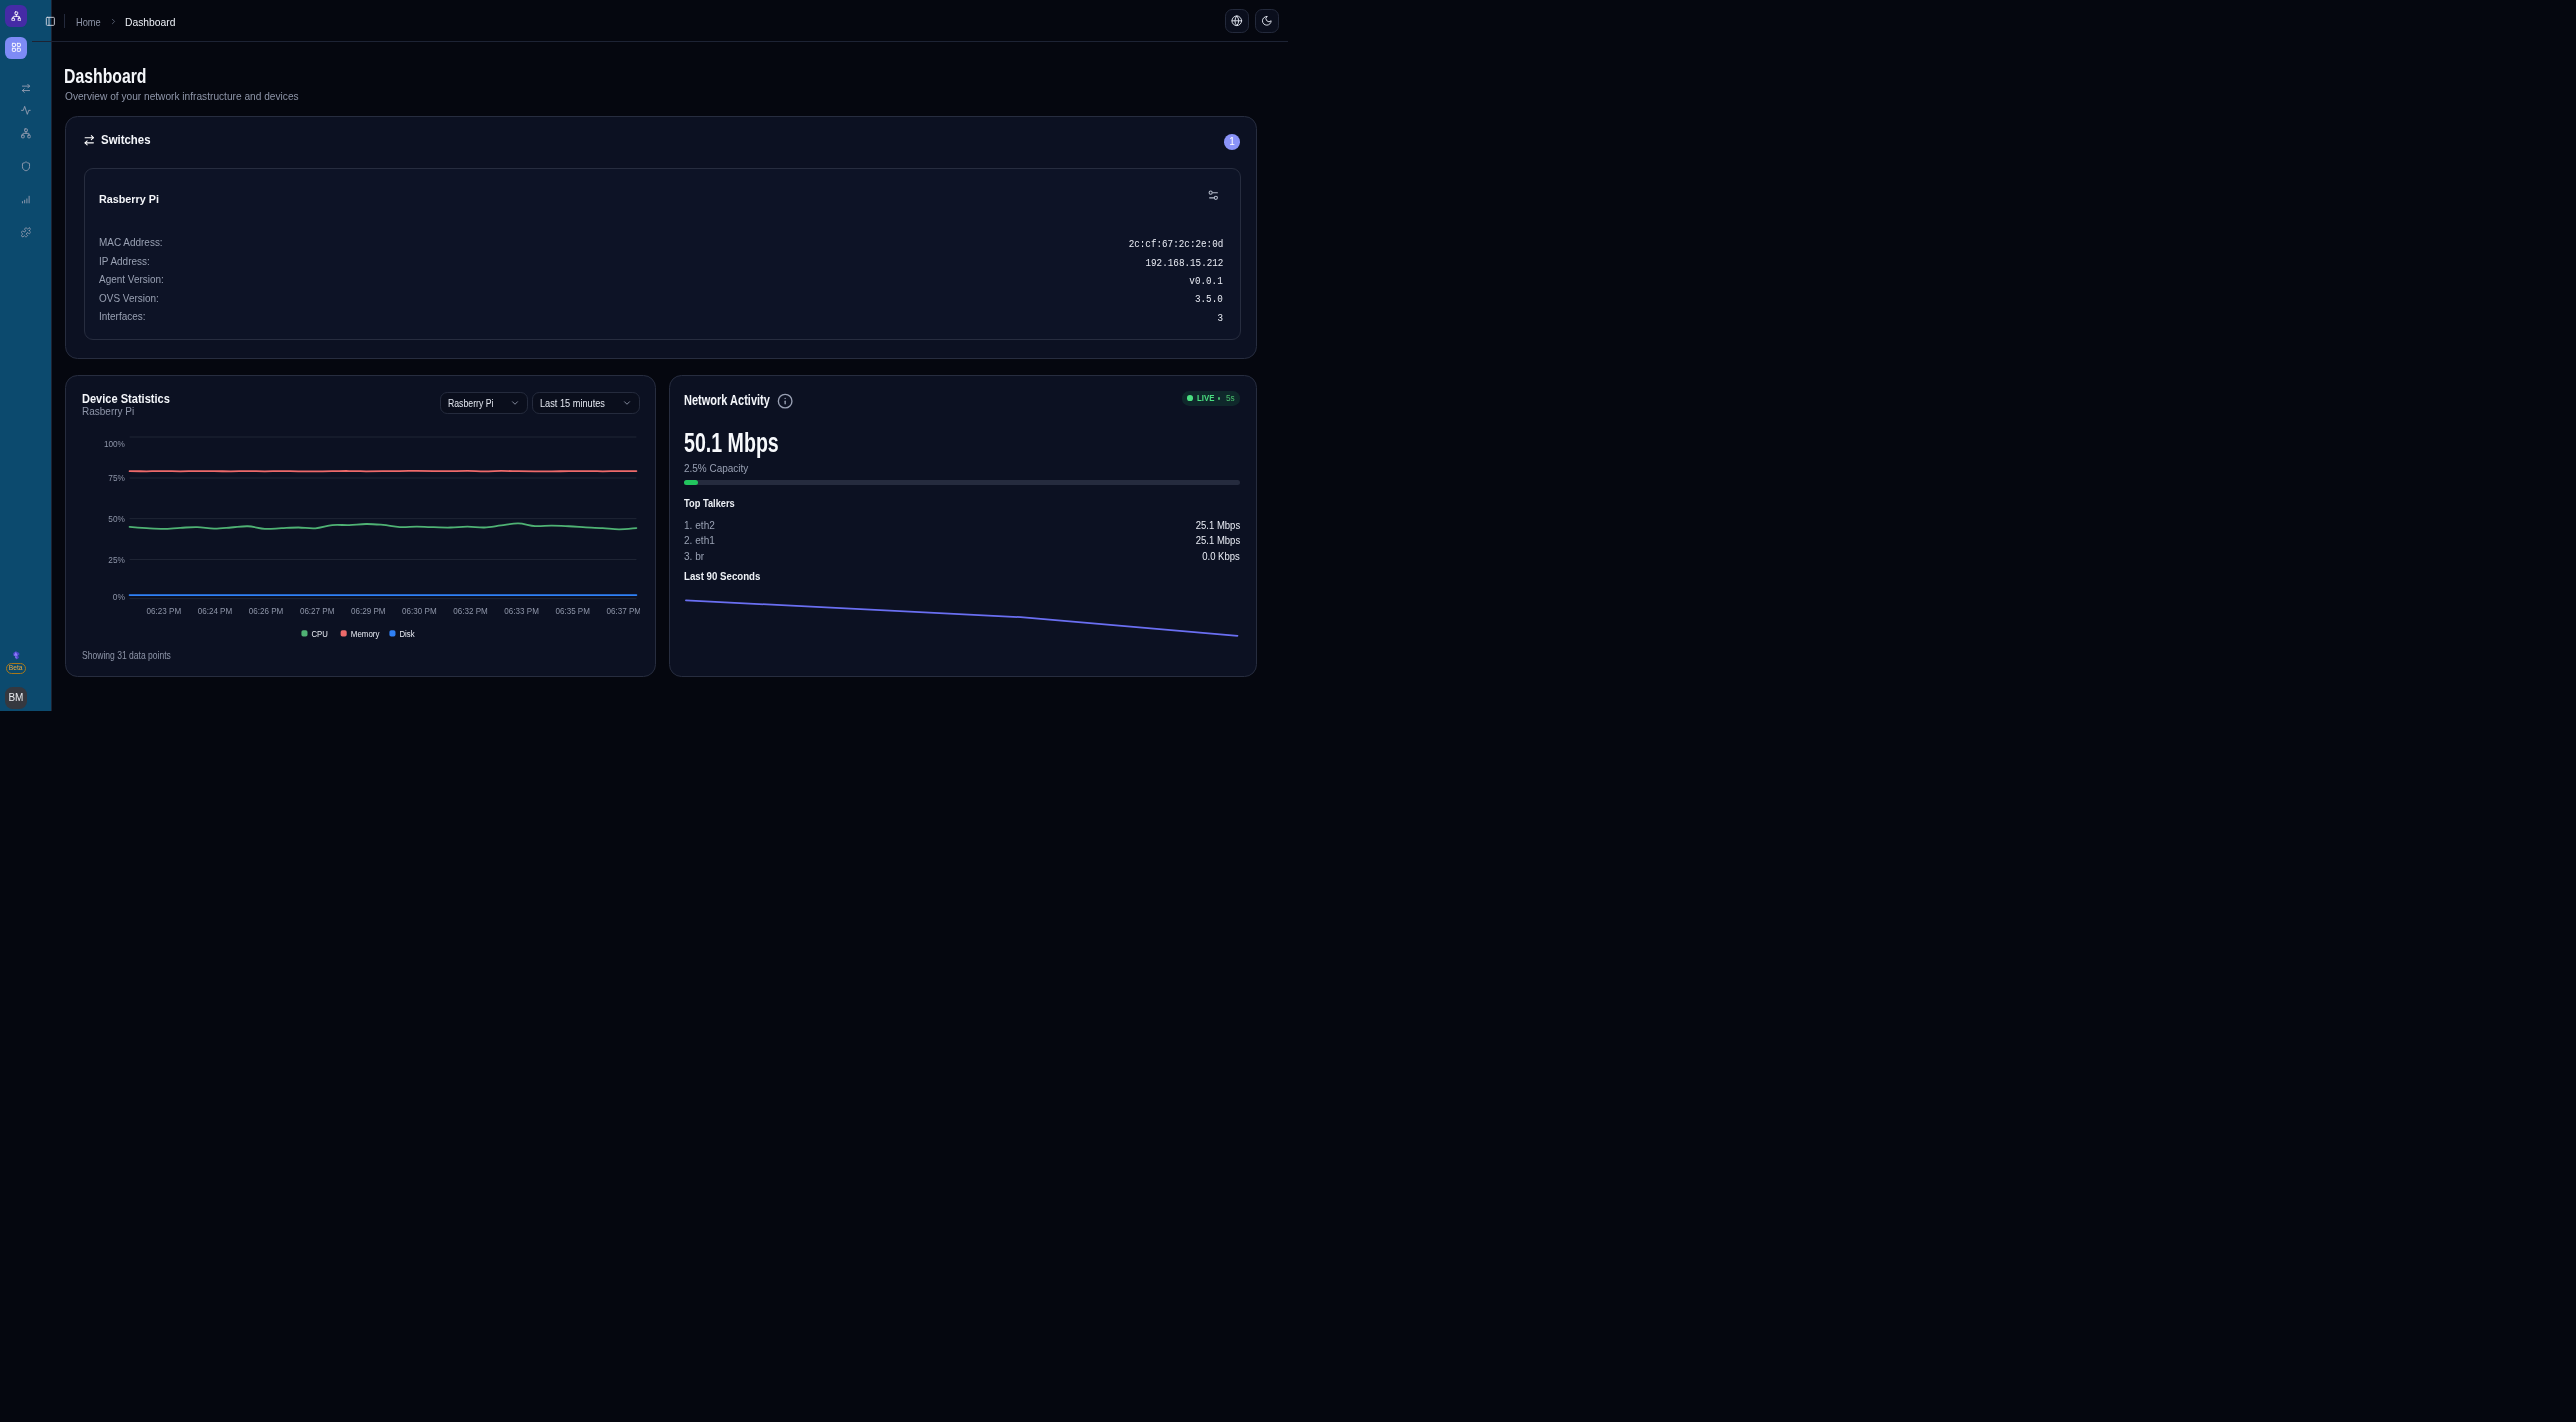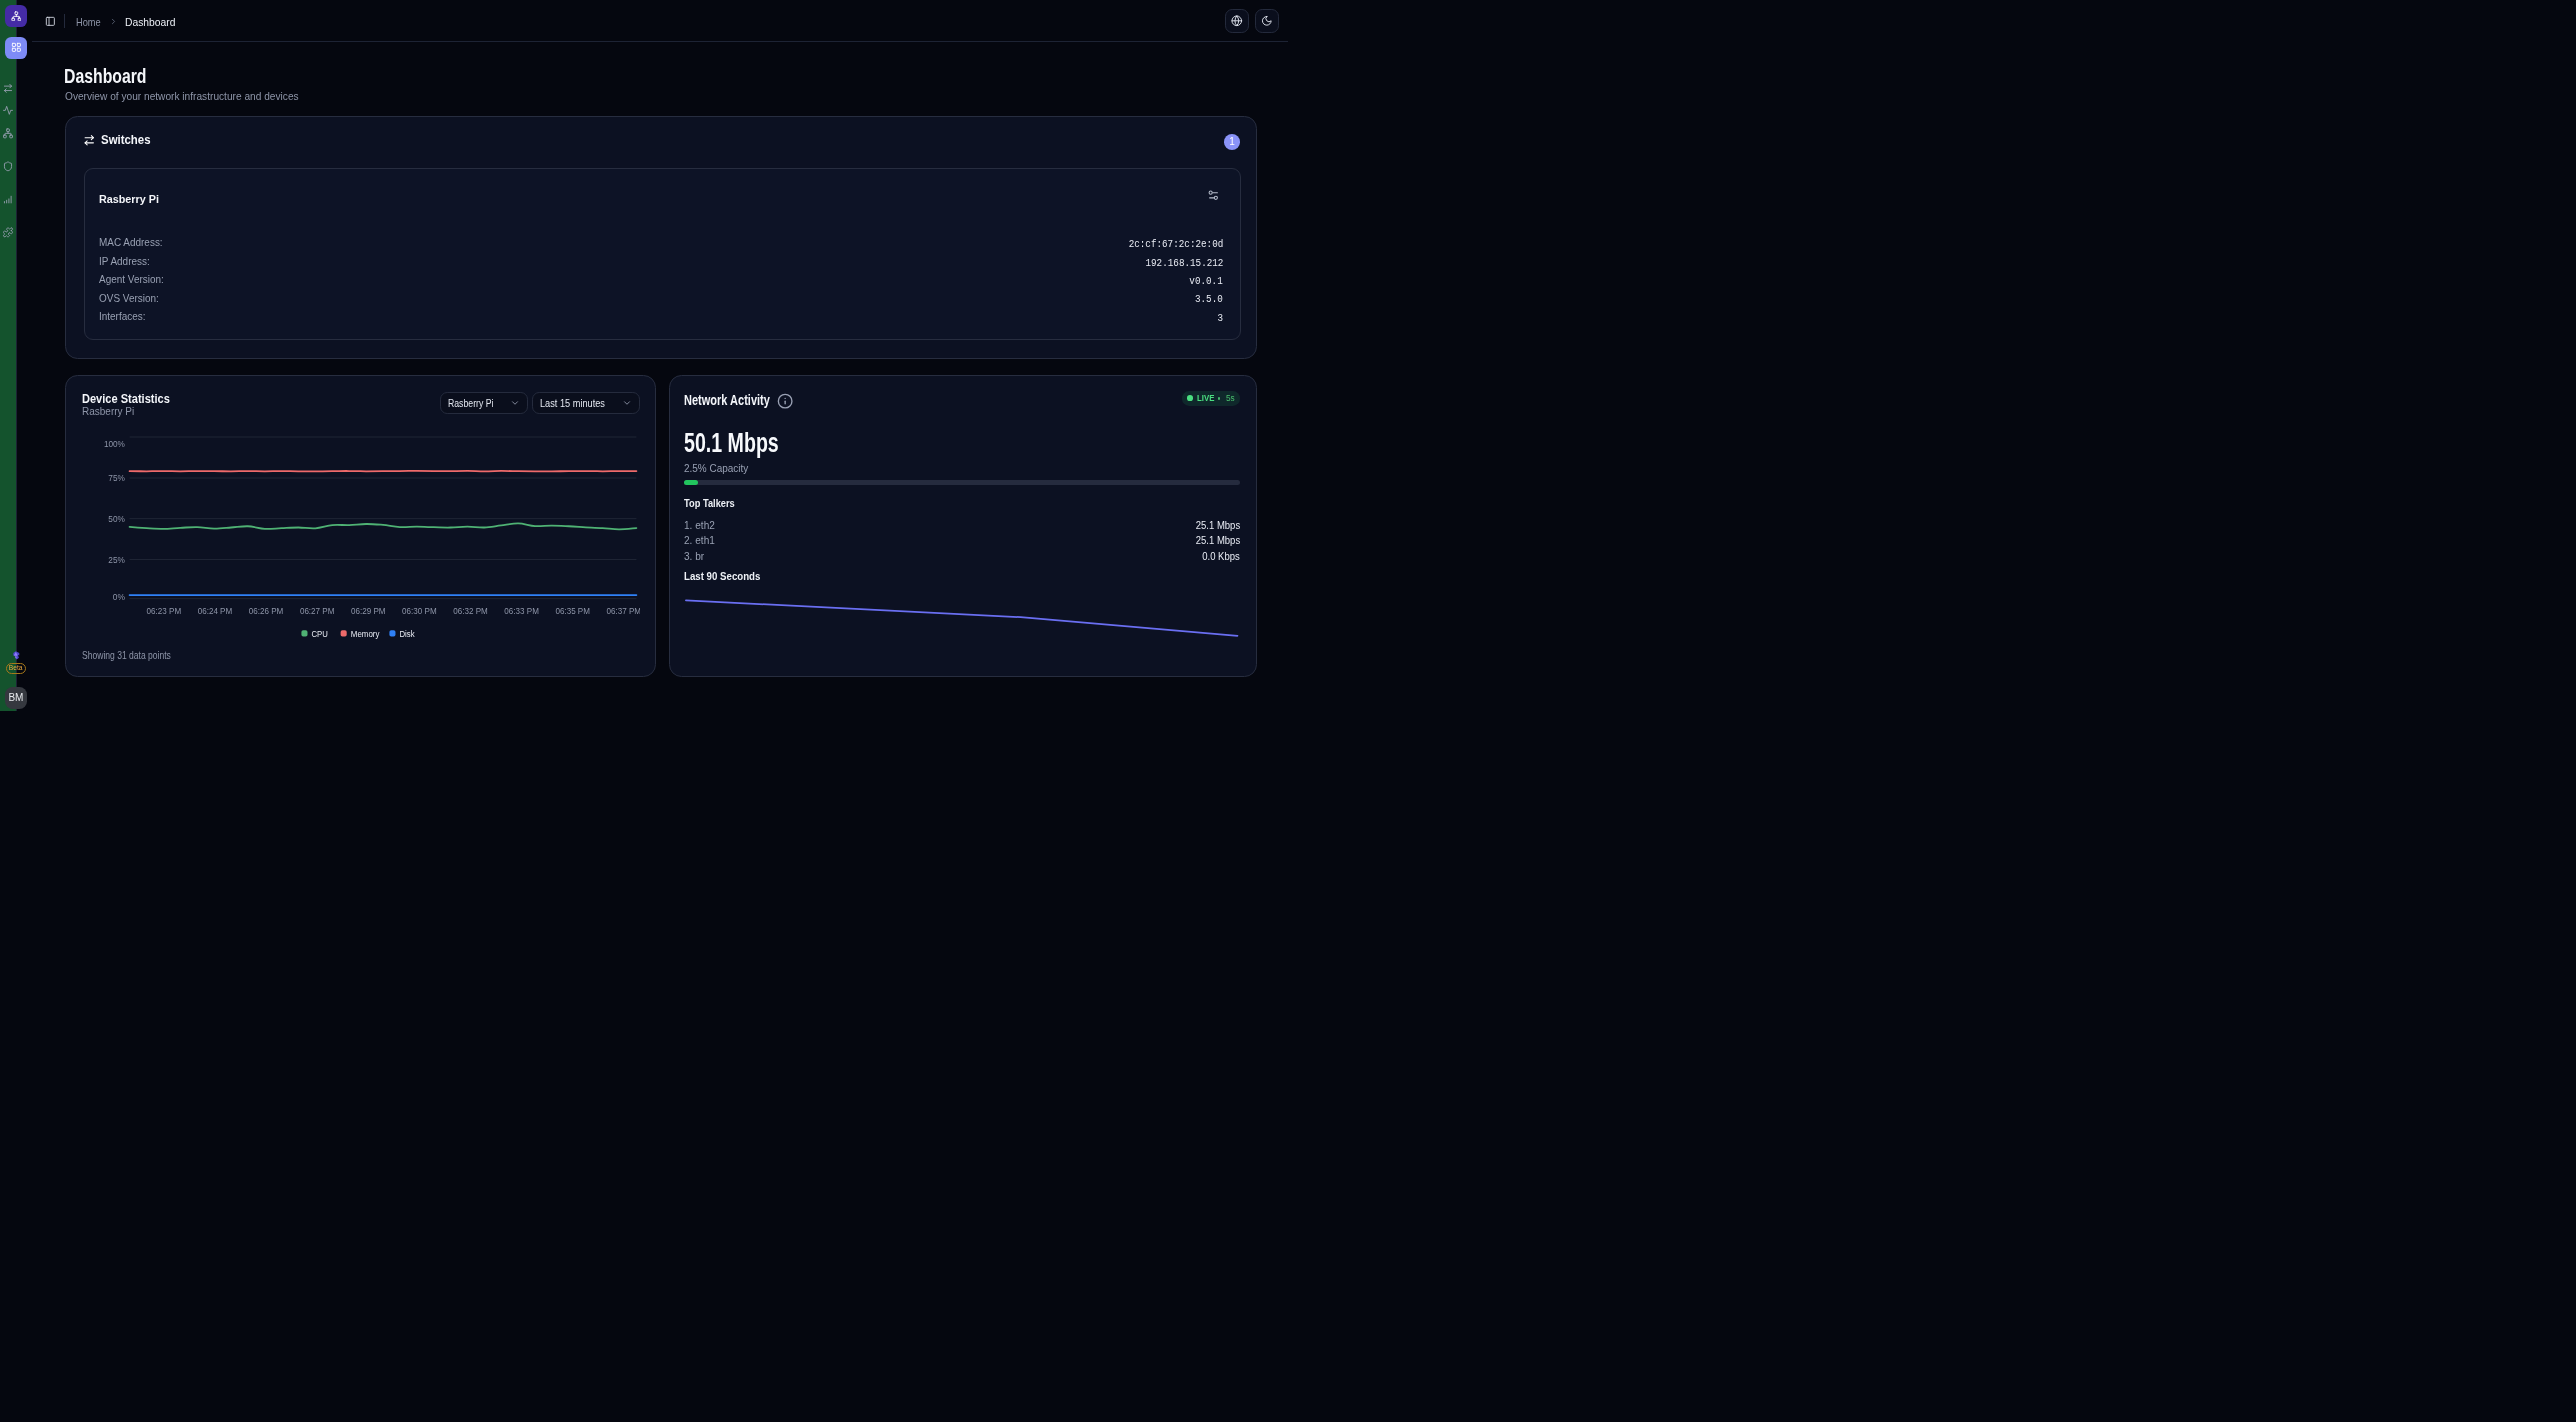--- a/index.html
+++ b/index.html
@@ -1,20 +1,20 @@
 <!DOCTYPE html>
 <html style="font-size:14.3px"><head>
 <meta charset="utf-8">
 <style>
 * { margin:0; padding:0; box-sizing:border-box; }
 html,body { width:1288px; height:711px; overflow:hidden; }
 body { background:#05070f; font-family:"Liberation Sans", sans-serif; position:relative; }
 .abs { position:absolute; }
 svg { display:block; }
-#sidebar { position:absolute; left:0; top:0; width:17px; height:711px; border-right:0.9px solid #1d2334; background:#14532d; }
+#sidebar { position:absolute; left:0; top:0; width:52px; height:711px; border-right:0.9px solid #1d2334; background:#0c4a6e; }
 .sqbtn { position:absolute; left:5.4px; width:21.5px; height:21.5px; border-radius:6.3px; display:flex; align-items:center; justify-content:center; }
 .sicon { position:absolute; left:50%; transform:translateX(-50%); color:#9aa1b4; }
 #header { position:absolute; left:32px; top:0; right:0; height:42px; border-bottom:0.9px solid #1d2334; }
 #topbtns { position:absolute; top:9px; right:9.4px; display:flex; gap:5.8px; }
 .iconbtn { width:24px; height:24px; border-radius:7.2px; border:0.9px solid #242a3c; background:#0a0e1c; display:flex; align-items:center; justify-content:center; color:#dfe3ec; }
 .card { position:absolute; background:#0c1122; border:0.9px solid #272d3f; border-radius:12.5px; }
 .innercard { position:absolute; background:#0d1326; border:0.9px solid #272d3f; border-radius:9px; }
 .t { position:absolute; line-height:1; white-space:nowrap; transform-origin:0 50%; }
 .tr { position:absolute; line-height:1; white-space:nowrap; transform-origin:100% 50%; text-align:right; }
 .mono { font-family:"Liberation Mono", monospace; }

